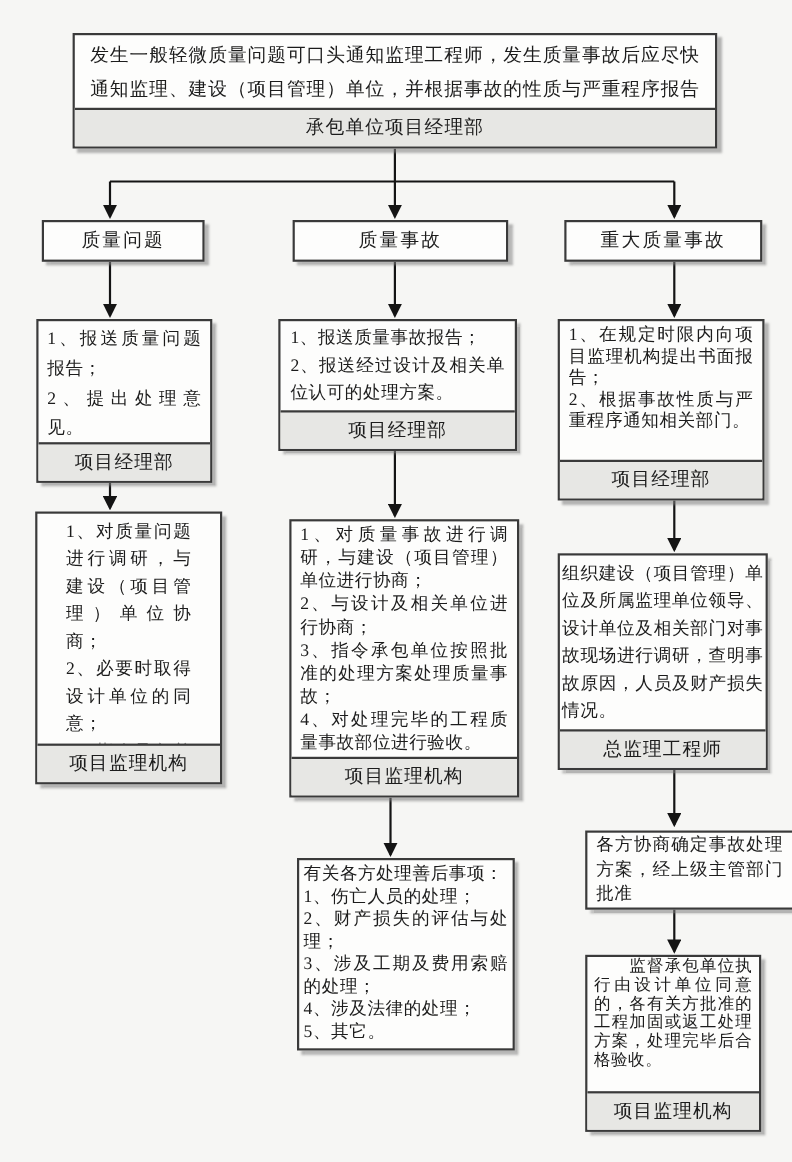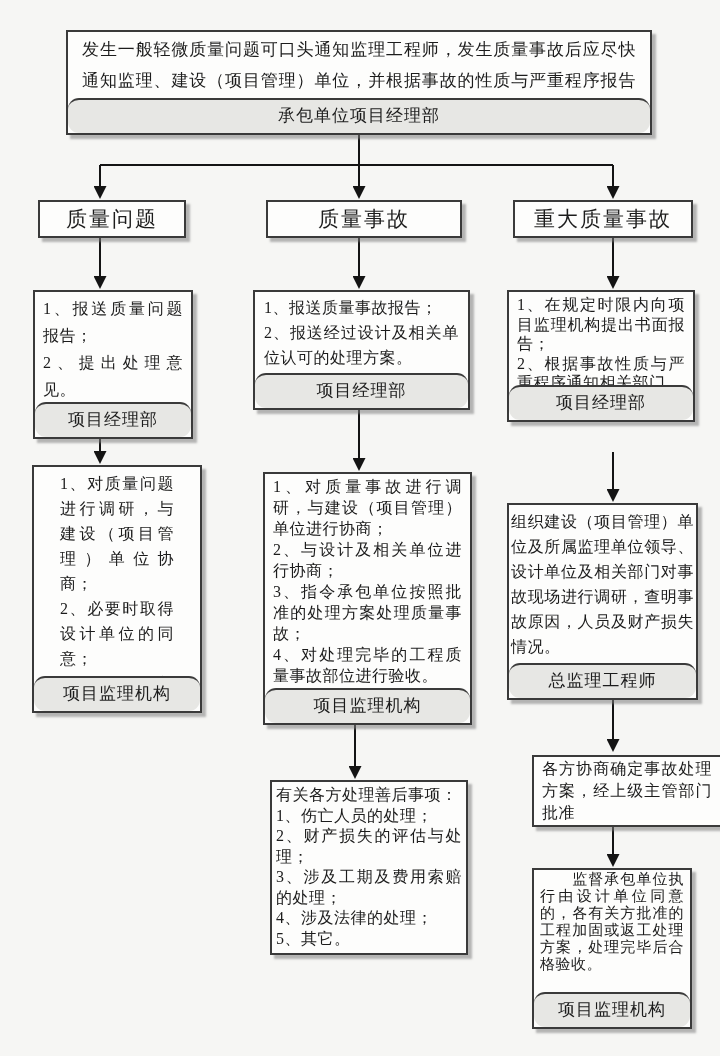--- a/index.html
+++ b/index.html
@@ -43,25 +43,24 @@
   }
   .box-label{
     height:35px;
     line-height:32px;
     border-top:2px solid var(--box-border);
     background:var(--label-bg);
     text-align:center;
     font-size:17px;
     letter-spacing:1px;
     overflow:hidden;
-    border-radius:11px;
   }
   .header-text{
     height:34px;line-height:34px;
-    text-align:center;font-size:21px;letter-spacing:2px;
+    text-align:center;font-size:17px;letter-spacing:2px;
     overflow:hidden;
   }
 </style>
 </head>
 <body>
 
 <div class="canvas">
 
   <svg class="connectors" viewBox="0 0 720 1056">
     <defs>
@@ -127,21 +126,21 @@
   <div class="box" style="left:270px;top:780px;width:198px">
     <div class="box-text" style="height:171px;line-height:20.5px;padding:3px 4px">有关各方处理善后事项：
 1、伤亡人员的处理；
 2、财产损失的评估与处理；
 3、涉及工期及费用索赔的处理；
 4、涉及法律的处理；
 5、其它。</div>
   </div>
 
   <div class="box" style="left:507px;top:290px;width:188px">
-    <div class="box-text" style="height:93px;line-height:19.5px;padding:3px 8px">1、在规定时限内向项目监理机构提出书面报告；
+    <div class="box-text" style="height:126px;line-height:19.5px;padding:3px 8px">1、在规定时限内向项目监理机构提出书面报告；
 2、根据事故性质与严重程序通知相关部门。</div>
     <div class="box-label">项目经理部</div>
   </div>
   <div class="box" style="left:507px;top:503px;width:191px">
     <div class="box-text" style="height:158px;line-height:25px;padding:4px 2px">组织建设（项目管理）单位及所属监理单位领导、设计单位及相关部门对事故现场进行调研，查明事故原因，人员及财产损失情况。</div>
     <div class="box-label">总监理工程师</div>
   </div>
   <div class="box" style="left:532px;top:755px;width:190px">
     <div class="box-text" style="height:68px;line-height:22px;padding:1px 8px">各方协商确定事故处理方案，经上级主管部门批准</div>
   </div>

